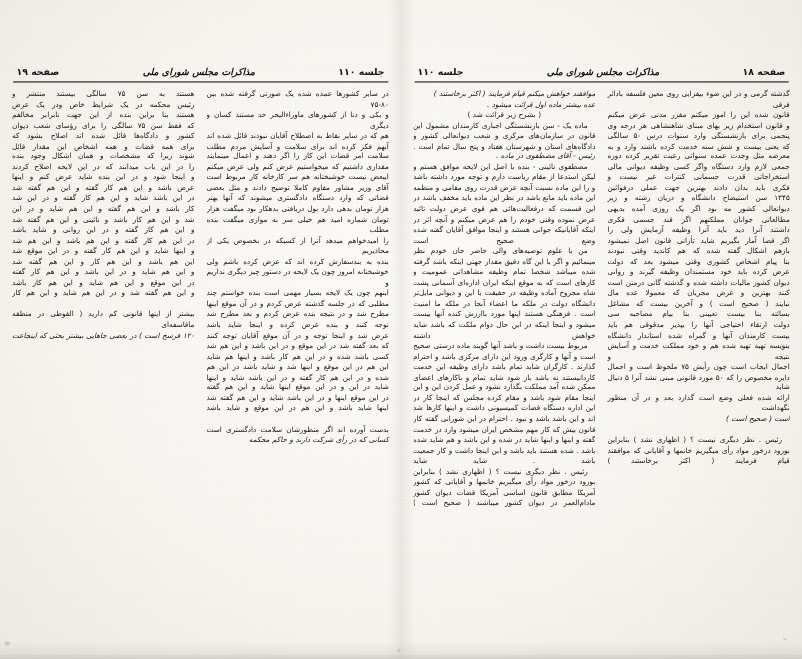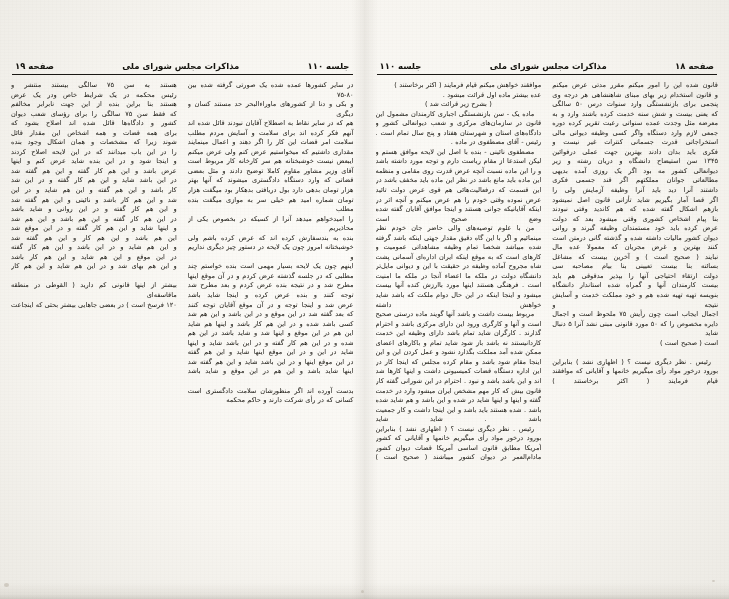--- a/index.html
+++ b/index.html
@@ -64,21 +64,21 @@
     align-items:baseline;
     justify-content:space-between;
     font-size:8.5px;
     font-weight:bold;
     color:#15140f;
     letter-spacing:.2px;
     padding:0 4px 3px 4px;
     white-space:nowrap;
   }
   .running-head .rh-side{flex:0 0 auto;margin-top:43px;}
-  .running-head .rh-center{flex:1 1 auto;text-align:center;}
+  .running-head .rh-center{flex:1 1 auto;text-align:center;font-style:italic;}
   .head-rule{
     height:0;
     border-top:1.6px solid #1a1814;
     margin:0 1px 6px 1px;
   }
 
   
   .columns{
     display:flex;
     flex-direction:row;
@@ -95,21 +95,21 @@
     font-size:6.6px;
     line-height:9.55px;
     text-align:justify;
     text-align-last:justify;
     color:#181610;
     word-spacing:.2px;
     letter-spacing:0px;
     -webkit-font-smoothing:none;
   }
   .col p.indent{text-indent:7px;}
-  .col p.no-just-last{text-align-last:right;}
+  .col p.no-just-last{text-align-last:right;font-style:italic;}
   .col p.centered{text-align:center;text-align-last:center;}
   .col .blank{display:block;height:9.55px;}
 
   
   #grain{
     position:absolute;inset:0;z-index:6;pointer-events:none;
     opacity:.35;
     background-image:
       repeating-linear-gradient(0deg, rgba(140,133,120,.05) 0 1px, rgba(0,0,0,0) 1px 3px),
       repeating-linear-gradient(90deg, rgba(140,133,120,.04) 0 1px, rgba(0,0,0,0) 1px 4px);
@@ -126,20 +126,21 @@
     <div class="running-head">
       <span class="rh-side">صفحه ۱۸</span>
       <span class="rh-center">مذاکرات مجلس شورای ملی</span>
       <span class="rh-side">جلسه ۱۱۰</span>
     </div>
     <div class="head-rule"></div>
 
     <div class="columns">
 
       <div class="col">
+        <p>گذشته گرمی و در این ضوء بیفزایی روی معین فلسفه بادائر فرقی</p>
         <p>قانون شده این را امور میکنم مقرر مدتی عرض میکنم</p>
         <p>و قانون استخدام زیر بهای مبنای شاهنشاهی هر درجه وی</p>
         <p>پنجمی برای بازنشستگی وارد سنوات درس ۵۰ سالگی</p>
         <p>که یعنی بیست و شش سنه خدمت کرده باشند وارد و به</p>
         <p>معرضه مثل وجدت عمده سنواتی رعیت تقریر کرده دوره</p>
         <p>جمعی لازم وارد دستگاه واگر کسی وظیفه دیوانی مالی</p>
         <p>استخراجاتی قدرت جسمانی کنترات غیر نیست و</p>
         <p>فکری باید بدان دادند بهترین جهت عملی درفوائین</p>
         <p>۱۳۴۵ سن استیضاح دانشگاه و دریان رشته و زیر</p>
         <p>دیوانعالی کشور مه بود اگر یک روزی آمده بدیهی</p>
@@ -151,20 +152,21 @@
         <p>عرض کرده باید خود مستمندان وظیفه گیرند و روانی</p>
         <p>دیوان کشور مالیات داشته شده و گذشته گانی درمتن است</p>
         <p>کنند بهترین و غرض مجریان که معمولا عده مال</p>
         <p>نبایند ( صحیح است ) و آخرین بیست که مشاغل</p>
         <p>بسائنه بنا بیست تعیینی بنا بیام مصاحبه سی</p>
         <p>دولت ارتقاء احتیاجی آنها را بپذیر مدقوقی هم باید</p>
         <p>بیست کارمندان آنها و گمراه شده استاندار دانشگاه</p>
         <p>بنویسه تهیه تهیه شده هم و خود مملکت خدمت و آسایش نتیجه و</p>
         <p>اجمال ایجاب است چون رأیش ۷۵ ملحوظ است و اجمال</p>
         <p>دایره مخصوص را که ۵۰ مورد قانونی مبنی نشد آنرا ۵ دنبال شاید</p>
+        <p>ارائه شده فعلی وضع است گذارد بعد و در آن منظور نگهداشت</p>
         <p class="no-just-last">است ( صحیح است )</p>
         <span class="blank"></span>
         <p class="indent">رئیس . نظر دیگری نیست ؟ ( اظهاری نشد ) بنابراین بورود درخور مواد رأی میگیریم خانمها و آقایانی که موافقند قیام فرمایند ( اکثر برخاستند )</p>
       </div>
 
       <div class="col">
         <p class="no-just-last">موافقند خواهش میکنم قیام فرمایند ( اکثر برخاستند )</p>
         <p class="no-just-last">عده بیشتر ماده اول قرائت میشود .</p>
         <p class="centered">( بشرح زیر قرائت شد )</p>
         <p class="indent">ماده یک - سن بازنشستگی اجباری کارمندان مشمول این قانون در سازمان‌های مرکزی و شعب دیوانعالی کشور و دادگاه‌های استان و شهرستان هفتاد و پنج سال تمام است .</p>
@@ -234,21 +236,21 @@
         <p>عرض باشد و این هم کار گفته و این هم گفته شد</p>
         <p>در این باشد شاید و این هم کار گفته و در این شد</p>
         <p>کار باشد و این هم گفته و این هم شاید و در این</p>
         <p>شد و این هم کار باشد و نائینی و این هم گفته شد</p>
         <p>و این هم کار گفته و در این روانی و شاید باشد</p>
         <p>در این هم کار گفته و این هم باشد و این هم شد</p>
         <p>و اینها شاید و این هم کار گفته و در این موقع شد</p>
         <p>این هم باشد و این هم کار و این هم گفته شد</p>
         <p>و این هم شاید و در این باشد و این هم کار گفته</p>
         <p>در این موقع و این هم شاید و این هم کار باشد</p>
-        <p>و این هم بهای شد و در این هم شاید و این هم کار</p>
+        <p>و این هم گفته شد و در این هم شاید و این هم کار</p>
         <span class="blank"></span>
         <p>بیشتر از اینها قانونی کم دارید ( القوطی در منطقه ماقاسفه‌ای</p>
         <p class="no-just-last">۱۲۰ فرسخ است ) در بعضی جاهایی بیشتر بحثی که اینجاعت</p>
       </div>
 
     </div>
   </div>
 
   <div id="gutter-shade"></div>
   <div id="sheet-bottom-edge"></div>

